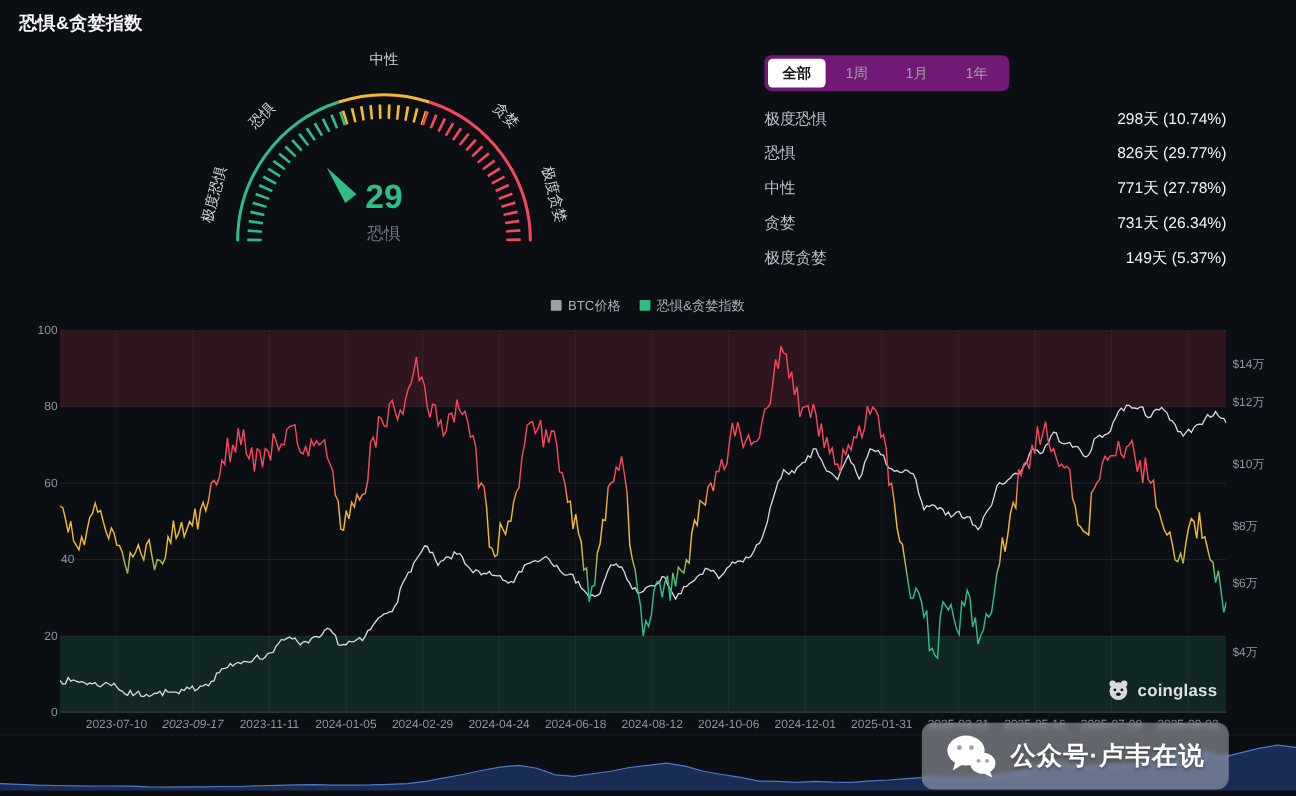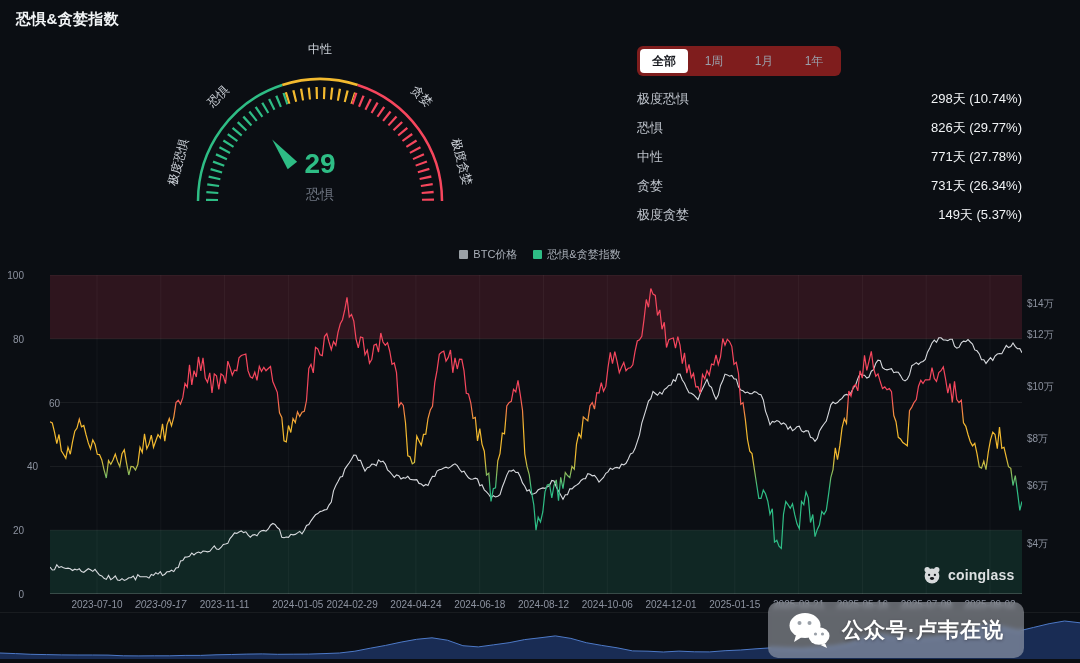--- a/index.html
+++ b/index.html
@@ -10,41 +10,41 @@
   }
   .stage{position:absolute;inset:0}
 
   .page-title{position:absolute;left:16px;top:10px;font-size:15px;font-weight:700;color:#f2f4f6;letter-spacing:.3px}
 
   
   .gauge{position:absolute;left:150px;top:36px;width:340px;height:185px}
   .gauge text{font-family:"Liberation Sans","DejaVu Sans",sans-serif}
 
   
-  .tabs{position:absolute;left:637px;top:46px;display:flex;background:#7f1d1d;border-radius:6px;padding:3px;gap:2px}
+  .tabs{position:absolute;left:637px;top:46px;display:flex;background:#701a75;border-radius:6px;padding:3px;gap:2px}
   .tab{min-width:26px;height:24px;padding:0 11px;display:flex;align-items:center;justify-content:center;
        font-size:12px;color:#9aa1ac;border-radius:4px;cursor:pointer;user-select:none}
   .tab.selected{background:#ffffff;color:#14161c;font-weight:700}
 
   
   .stats{position:absolute;left:637px;top:84px;width:385px}
   .stat-row{display:flex;justify-content:space-between;align-items:center;height:29px;font-size:13px}
   .stat-label{color:#bcc1c9}
   .stat-value{color:#f1f3f5}
 
   
   .legend{position:absolute;top:247px;left:0;width:1080px;display:flex;justify-content:center;gap:16px;
           font-size:11px;color:#aab0b9}
   .legend-item{display:flex;align-items:center;gap:5px}
   .swatch{width:9px;height:9px;border-radius:1px;display:inline-block}
 
   
   .plot-wrap{position:absolute;left:50px;top:275px;width:972px;height:319px}
   #ylcol{position:absolute;left:0;top:275px;width:44px;height:319px}
-  .yl{position:absolute;left:0;width:24px;text-align:right;font-size:10px;color:#8d93a0}
+  .yl{position:absolute;left:0;width:48px;text-align:right;font-size:10px;color:#8d93a0}
   #yrcol{position:absolute;left:1027px;top:275px;width:53px;height:319px}
   .yr{position:absolute;left:0;font-size:10px;color:#8d93a0;white-space:nowrap}
   #xrow{position:absolute;left:50px;top:599px;width:972px;height:14px}
   .xlab{position:absolute;top:0;width:70px;text-align:center;font-size:10px;color:#8d93a0;white-space:nowrap}
 
   
   .cg-logo{position:absolute;left:922px;top:565px;display:flex;align-items:center;gap:6px;opacity:.92}
   .cg-text{font-size:14px;font-weight:700;color:#eef0f2;letter-spacing:.2px}
 
   
@@ -168,45 +168,45 @@
           <line x1="940" x2="940" y1="0" y2="319" stroke="rgba(255,255,255,0.045)"></line>
         </g>
       <path id="btc-path" fill="none" stroke-width="1.1" opacity="0.95" d="M0.0,292.1L2.3,295.0L4.5,294.8L6.8,289.7L9.0,292.6L11.3,291.6L13.5,292.7L15.8,293.5L18.0,293.1L20.3,293.8L22.5,295.5L24.8,294.2L27.0,294.9L29.3,293.8L31.5,296.6L33.8,297.3L36.0,295.5L38.3,293.7L40.5,294.8L42.8,296.4L45.0,294.4L47.3,297.4L49.5,300.1L51.8,300.9L54.0,303.3L56.3,304.4L58.5,300.4L60.8,304.6L63.0,303.1L65.3,301.0L67.5,305.1L69.8,305.5L72.0,303.6L74.3,305.4L76.5,304.4L78.8,302.7L81.0,302.8L83.3,301.0L85.5,304.7L87.8,299.6L90.0,301.7L92.3,301.8L94.5,301.7L96.8,301.7L99.0,303.1L101.3,299.4L103.5,300.4L105.8,297.7L108.0,299.1L110.3,296.7L112.5,300.6L114.8,299.2L117.0,296.8L119.3,296.6L121.5,295.2L123.8,296.6L126.0,292.9L128.3,292.5L130.5,286.0L132.8,285.6L135.0,282.1L137.3,282.0L139.5,281.3L141.8,278.0L144.0,280.0L146.3,277.9L148.5,277.0L150.8,278.1L153.0,276.1L155.3,276.3L157.5,276.9L159.8,276.3L162.0,273.5L164.3,270.9L166.5,274.0L168.8,274.5L171.0,272.5L173.3,269.5L175.5,269.0L177.8,268.4L180.0,263.6L182.3,260.9L184.5,257.9L186.8,258.4L189.0,257.0L191.3,255.9L193.5,257.6L195.8,256.8L198.0,259.9L200.3,262.3L202.5,260.1L204.8,259.6L207.0,260.7L209.3,257.3L211.5,255.8L213.8,255.4L216.0,256.2L218.3,254.0L220.5,250.2L222.8,248.5L225.0,249.4L227.3,252.5L229.5,254.3L231.8,262.3L234.0,262.8L236.3,262.0L238.5,262.3L240.8,259.3L243.0,259.9L245.3,259.4L247.5,257.9L249.7,256.4L252.0,258.9L254.3,255.3L256.5,250.5L258.8,249.5L261.0,245.8L263.3,242.7L265.5,239.8L267.8,238.6L270.0,236.6L272.3,236.1L274.5,234.9L276.8,234.6L279.0,230.1L281.3,227.0L283.5,215.8L285.8,210.5L288.0,206.6L290.3,201.9L292.5,201.5L294.8,194.1L297.0,190.9L299.3,187.7L301.5,184.3L303.8,180.0L306.0,180.2L308.3,185.4L310.5,185.3L312.8,191.3L315.0,196.1L317.3,192.7L319.5,192.0L321.8,189.1L324.0,189.3L326.3,190.6L328.5,184.9L330.8,186.9L333.0,186.2L335.3,189.1L337.5,194.8L339.8,196.8L342.0,199.5L344.3,202.3L346.5,199.9L348.8,200.8L351.0,204.0L353.3,202.7L355.5,203.2L357.8,201.3L360.0,204.2L362.3,204.6L364.5,204.9L366.8,204.7L369.0,208.4L371.3,209.0L373.5,211.0L375.8,209.5L378.0,210.5L380.3,205.2L382.5,201.3L384.8,201.5L387.0,196.1L389.3,194.8L391.5,194.3L393.8,193.0L396.0,192.2L398.3,193.2L400.5,191.9L402.8,190.0L405.0,188.8L407.3,190.7L409.5,194.3L411.8,197.1L414.0,196.1L416.3,199.9L418.5,202.8L420.8,204.2L423.0,204.0L425.3,203.2L427.5,204.0L429.8,210.8L432.0,209.7L434.3,214.8L436.5,216.8L438.8,219.5L441.0,222.8L443.3,220.7L445.5,222.0L447.8,221.2L450.0,219.6L452.3,212.0L454.5,206.5L456.8,200.1L459.0,195.8L461.3,196.1L463.5,194.9L465.8,197.5L468.0,197.4L470.3,201.7L472.5,207.9L474.8,211.2L477.0,216.0L479.3,214.8L481.5,219.3L483.8,218.8L486.0,217.8L488.2,214.8L490.5,213.7L492.8,212.9L495.0,213.4L497.3,211.9L499.5,210.5L501.8,205.5L504.0,206.0L506.3,212.0L508.5,216.0L510.7,219.9L513.0,224.3L515.3,219.8L517.5,219.7L519.8,213.8L522.0,213.9L524.3,211.5L526.5,210.1L528.8,208.5L531.0,205.5L533.3,203.7L535.5,203.6L537.8,198.6L540.0,199.2L542.3,200.8L544.5,200.4L546.8,203.2L549.0,207.1L551.3,204.6L553.5,202.4L555.8,198.3L558.0,196.9L560.3,193.3L562.5,194.4L564.8,192.7L567.0,192.4L569.3,193.3L571.5,189.2L573.8,189.9L576.0,188.3L578.3,184.0L580.5,178.9L582.8,177.9L585.0,173.6L587.3,166.7L589.5,159.8L591.8,148.2L594.0,141.2L596.3,133.7L598.5,126.1L600.8,123.6L603.0,116.4L605.3,118.5L607.5,120.3L609.8,117.2L612.0,119.2L614.3,114.5L616.5,113.0L618.8,110.5L621.0,110.1L623.3,104.7L625.5,106.2L627.8,99.1L630.0,99.1L632.3,105.0L634.5,108.2L636.8,113.6L639.0,117.7L641.3,118.2L643.5,119.7L645.8,122.2L648.0,124.7L650.3,118.3L652.5,113.8L654.8,108.9L657.0,104.3L659.3,110.6L661.5,112.4L663.8,119.3L666.0,124.2L668.3,120.0L670.5,110.4L672.8,105.6L675.0,99.1L677.3,99.9L679.5,101.2L681.8,100.4L684.0,103.8L686.3,104.2L688.5,111.8L690.8,115.1L693.0,115.8L695.3,117.8L697.5,117.1L699.8,118.6L702.0,118.7L704.3,116.6L706.5,117.2L708.8,119.3L711.0,119.8L713.3,124.9L715.5,136.1L717.8,142.3L720.0,149.8L722.3,146.5L724.5,147.1L726.8,145.6L729.0,146.4L731.3,149.3L733.5,148.0L735.8,149.6L738.0,154.3L740.3,151.6L742.5,155.8L744.8,154.2L747.0,151.7L749.3,151.2L751.5,155.9L753.8,157.0L756.0,155.6L758.3,155.9L760.5,162.3L762.8,163.1L765.0,166.3L767.3,163.4L769.5,156.0L771.8,152.1L774.0,149.0L776.3,146.1L778.5,138.4L780.8,129.8L783.0,127.1L785.3,128.6L787.5,127.6L789.8,125.0L792.0,123.4L794.3,120.3L796.5,119.4L798.8,120.4L801.0,117.7L803.3,113.0L805.5,110.5L807.8,103.6L810.0,98.8L812.3,100.0L814.5,100.2L816.8,103.1L819.0,102.0L821.3,96.2L823.5,94.7L825.8,88.3L828.0,85.2L830.3,85.7L832.5,92.7L834.8,94.3L837.0,94.9L839.3,94.2L841.5,93.7L843.8,97.7L846.0,97.0L848.3,97.3L850.5,100.6L852.8,104.7L855.0,105.9L857.3,104.1L859.5,99.9L861.8,90.7L864.0,89.4L866.3,87.6L868.5,89.4L870.8,87.2L873.0,86.5L875.3,84.4L877.5,77.2L879.8,73.0L882.0,68.0L884.3,65.1L886.5,67.3L888.8,62.7L891.0,62.8L893.3,65.0L895.5,65.0L897.8,65.6L900.0,64.3L902.3,64.2L904.5,71.1L906.8,73.1L909.0,72.4L911.3,67.9L913.5,66.1L915.8,66.6L918.0,64.6L920.3,67.0L922.5,69.0L924.8,74.9L927.0,75.8L929.3,78.9L931.5,84.6L933.8,84.7L936.0,88.4L938.3,85.3L940.5,82.7L942.8,85.4L945.0,81.1L947.3,79.0L949.5,78.5L951.8,78.7L954.0,74.5L956.3,70.5L958.5,72.6L960.8,71.6L963.0,68.0L965.3,71.6L967.5,73.7L969.8,73.6L972.0,77.7" stroke="#e2e4e8"></path>
       <path id="fg-path" fill="none" stroke="url(#fg-grad)" stroke-width="1.2" d="M0.0,146.7L2.3,148.0L4.5,157.1L6.8,168.6L9.0,159.5L11.3,175.7L13.5,179.2L15.8,183.2L18.0,172.3L20.3,179.2L22.5,166.9L24.8,156.2L27.0,153.1L29.3,144.1L31.5,151.8L33.8,150.5L36.0,159.5L38.3,167.9L40.5,173.9L42.8,164.9L45.0,169.1L47.3,179.3L49.5,179.6L51.8,184.9L54.0,194.6L56.3,203.0L58.5,185.6L60.8,189.3L63.0,185.0L65.3,179.0L67.5,186.4L69.8,191.6L72.0,178.6L74.3,174.8L76.5,187.8L78.8,200.0L81.0,191.4L83.3,191.9L85.5,195.0L87.8,189.6L90.0,172.3L92.3,177.5L94.5,158.8L96.8,173.7L99.0,169.1L101.3,160.2L103.5,172.3L105.8,165.8L108.0,159.5L110.3,163.0L112.5,148.9L114.8,166.1L117.0,149.9L119.3,143.5L121.5,150.8L123.8,142.1L126.0,127.6L128.3,125.3L130.5,129.0L132.8,122.7L135.0,108.5L137.3,112.1L139.5,89.9L141.8,109.9L144.0,95.7L146.3,102.0L148.5,81.9L150.8,95.9L153.0,82.9L155.3,103.0L157.5,107.3L159.8,97.8L162.0,118.0L164.3,99.0L166.5,100.8L168.8,114.3L171.0,98.9L173.3,100.8L175.5,108.7L177.8,86.1L180.0,92.5L182.3,100.2L184.5,95.1L186.8,95.7L189.0,82.9L191.3,80.5L193.5,79.8L195.8,79.1L198.0,95.7L200.3,101.8L202.5,103.2L204.8,97.2L207.0,105.3L209.3,91.3L211.5,96.4L213.8,92.3L216.0,95.7L218.3,93.5L220.5,91.5L222.8,106.6L225.0,111.7L227.3,117.3L229.5,137.8L231.8,142.4L234.0,165.9L236.3,166.9L238.5,150.5L240.8,157.5L243.0,143.5L245.3,147.5L247.5,136.8L249.7,141.5L252.0,137.2L254.3,136.3L256.5,125.5L258.8,93.4L261.0,89.3L263.3,97.9L265.5,72.3L267.8,73.9L270.0,79.8L272.3,80.6L274.5,61.6L276.8,58.6L279.0,67.0L281.3,74.7L283.5,66.6L285.8,70.3L288.0,57.4L290.3,48.8L292.5,44.7L294.8,34.7L297.0,22.3L299.3,42.1L301.5,39.4L303.8,46.1L306.0,63.8L308.3,72.9L310.5,61.9L312.8,62.6L315.0,79.8L317.3,75.2L319.5,88.2L321.8,84.2L324.0,70.2L326.3,69.2L328.5,77.1L330.8,58.0L333.0,67.0L335.3,70.3L337.5,67.7L339.8,76.5L342.0,89.3L344.3,88.0L346.5,97.6L348.8,131.4L351.0,127.6L353.3,130.4L355.5,147.7L357.8,180.8L360.0,181.8L362.3,188.8L364.5,187.4L366.8,161.0L369.0,165.9L371.3,170.3L373.5,159.3L375.8,159.2L378.0,143.5L380.3,135.0L382.5,131.3L384.8,107.4L387.0,95.7L389.3,79.3L391.5,77.3L393.8,76.2L396.0,86.1L398.3,82.4L400.5,75.0L402.8,97.8L405.0,82.9L407.3,94.0L409.5,84.1L411.8,84.4L414.0,95.7L416.3,118.3L418.5,119.0L420.8,128.0L423.0,143.5L425.3,142.5L427.5,165.9L429.8,153.5L432.0,169.1L434.3,176.2L436.5,200.0L438.8,198.2L441.0,226.5L443.3,213.8L445.5,212.9L447.8,185.8L450.0,178.6L452.3,158.0L454.5,158.8L456.8,130.9L459.0,127.6L461.3,126.4L463.5,114.3L465.8,116.9L468.0,105.3L470.3,119.9L472.5,135.2L474.8,179.0L477.0,191.4L479.3,199.9L481.5,216.9L483.8,229.9L486.0,255.2L488.2,242.3L490.5,247.0L492.8,237.0L495.0,216.9L497.3,210.0L499.5,209.3L501.8,222.9L504.0,210.5L506.3,204.9L508.5,225.6L510.7,202.4L513.0,213.7L515.3,197.5L517.5,200.5L519.8,202.6L522.0,191.4L524.3,194.3L526.5,169.0L528.8,158.4L531.0,162.7L533.3,142.0L535.5,143.9L537.8,145.9L540.0,130.8L542.3,127.5L544.5,134.1L546.8,117.7L549.0,118.0L551.3,107.6L553.5,116.3L555.8,111.4L558.0,92.5L560.3,77.3L562.5,88.7L564.8,76.7L567.0,86.1L569.3,97.7L571.5,92.3L573.8,87.4L576.0,95.7L578.3,93.2L580.5,92.8L582.8,89.8L585.0,76.6L587.3,66.0L589.5,64.8L591.8,61.4L594.0,44.7L596.3,24.5L598.5,32.3L600.8,13.5L603.0,19.1L605.3,20.4L607.5,40.5L609.8,34.9L612.0,54.2L614.3,47.3L616.5,72.5L618.8,64.8L621.0,63.8L623.3,63.0L625.5,73.2L627.8,61.7L630.0,70.2L632.3,88.6L634.5,77.9L636.8,98.1L639.0,89.3L641.3,102.6L643.5,98.4L645.8,111.9L648.0,111.7L650.3,118.1L652.5,99.4L654.8,103.8L657.0,95.7L659.3,100.1L661.5,89.0L663.8,89.9L666.0,79.8L668.3,89.6L670.5,82.0L672.8,63.5L675.0,70.2L677.3,64.3L679.5,66.6L681.8,71.3L684.0,89.3L686.3,87.4L688.5,98.5L690.8,129.4L693.0,127.6L695.3,144.1L697.5,164.5L699.8,176.1L702.0,178.6L704.3,193.8L706.5,208.5L708.8,223.4L711.0,223.3L713.3,215.1L715.5,218.7L717.8,226.2L720.0,239.3L722.3,233.8L724.5,267.1L726.8,265.3L729.0,271.1L731.3,273.4L733.5,239.1L735.8,226.6L738.0,229.7L740.3,233.3L742.5,228.8L744.8,239.9L747.0,248.8L749.3,253.7L751.5,226.5L753.8,229.7L756.0,216.9L758.3,222.8L760.5,247.5L762.8,239.5L765.0,261.6L767.3,254.4L769.5,249.8L771.8,236.4L774.0,239.3L776.3,235.4L778.5,219.9L780.8,202.5L783.0,194.6L785.3,172.9L787.5,184.7L789.8,170.9L792.0,153.1L794.3,143.6L796.5,148.3L798.8,116.0L801.0,121.2L803.3,111.5L805.5,109.5L807.8,115.9L810.0,95.7L812.3,103.1L814.5,80.3L816.8,95.4L819.0,86.1L821.3,76.3L823.5,92.8L825.8,101.2L828.0,98.9L830.3,106.8L832.5,113.6L834.8,111.9L837.0,114.8L839.3,113.6L841.5,116.7L843.8,140.5L846.0,146.7L848.3,162.3L850.5,164.0L852.8,167.6L855.0,169.1L857.3,170.9L859.5,135.7L861.8,132.1L864.0,127.6L866.3,124.5L868.5,111.2L870.8,105.3L873.0,108.5L875.3,104.8L877.5,104.8L879.8,104.7L882.0,92.5L884.3,103.4L886.5,106.4L888.8,97.6L891.0,95.7L893.3,92.0L895.5,103.7L897.8,118.1L900.0,108.5L902.3,127.4L904.5,106.4L906.8,124.6L909.0,127.6L911.3,125.2L913.5,147.8L915.8,151.3L918.0,159.5L920.3,166.7L922.5,170.9L924.8,168.3L927.0,178.6L929.3,191.8L931.5,193.1L933.8,186.2L936.0,194.6L938.3,177.0L940.5,164.8L942.8,157.2L945.0,159.5L947.3,173.6L949.5,152.0L951.8,173.4L954.0,172.3L956.3,182.3L958.5,191.6L960.8,193.4L963.0,210.5L965.3,200.6L967.5,217.2L969.8,235.3L972.0,226.5"></path>
       <line x1="0" y1="318.5" x2="972" y2="318.5" stroke="rgba(255,255,255,0.14)"></line>
     </svg>
   </div>
   <div id="ylcol">
       <div class="yl" style="top: -5px;">100</div>
       <div class="yl" style="top: 58.8px;">80</div>
-      <div class="yl" style="top: 122.6px; margin-left: 36px;">60</div>
+      <div class="yl" style="top: 122.6px;">60</div>
       <div class="yl" style="top: 186.4px; padding-left: 14px;">40</div>
       <div class="yl" style="top: 250.2px;">20</div>
       <div class="yl" style="top: 314px;">0</div>
     </div>
   <div id="yrcol">
       <div class="yr" style="top: 0.229508px; margin-top: 22px;">$14万</div>
       <div class="yr" style="top: 52.5246px;">$12万</div>
       <div class="yr" style="top: 104.82px;">$10万</div>
       <div class="yr" style="top: 157.115px;">$8万</div>
       <div class="yr" style="top: 204px;">$6万</div>
       <div class="yr" style="top: 261.705px;">$4万</div>
     </div>
   <div id="xrow">
       <div class="xlab" style="left: 12px;">2023-07-10</div>
       <div class="xlab" style="left: 75.7857px; font-style: italic;">2023-09-17</div>
       <div class="xlab" style="left: 139.571px;">2023-11-11</div>
-      <div class="xlab" style="left: 203.357px; text-align: right;">2024-01-05</div>
+      <div class="xlab" style="left: 203.357px;">2024-01-05</div>
       <div class="xlab" style="left: 267.143px;">2024-02-29</div>
       <div class="xlab" style="left: 330.929px;">2024-04-24</div>
       <div class="xlab" style="left: 394.714px;">2024-06-18</div>
       <div class="xlab" style="left: 458.5px;">2024-08-12</div>
       <div class="xlab" style="left: 522.286px; text-align: center;">2024-10-06</div>
       <div class="xlab" style="left: 586.071px;">2024-12-01</div>
-      <div class="xlab" style="left: 649.857px;">2025-01-15</div>
+      <div class="xlab" style="left: 649.857px;">2025-01-31</div>
       <div class="xlab" style="left: 713.643px;">2025-03-21</div>
       <div class="xlab" style="left: 777.429px;">2025-05-16</div>
       <div class="xlab" style="left: 841.214px;">2025-07-09</div>
       <div class="xlab" style="left: 905px;">2025-09-02</div>
     </div>
 
   <div class="cg-logo">
     <svg width="20" height="20" viewBox="0 0 20 20">
       <circle cx="5.2" cy="4.8" r="2.7" fill="#e8eaec"></circle>
       <circle cx="14.8" cy="4.8" r="2.7" fill="#e8eaec"></circle>

